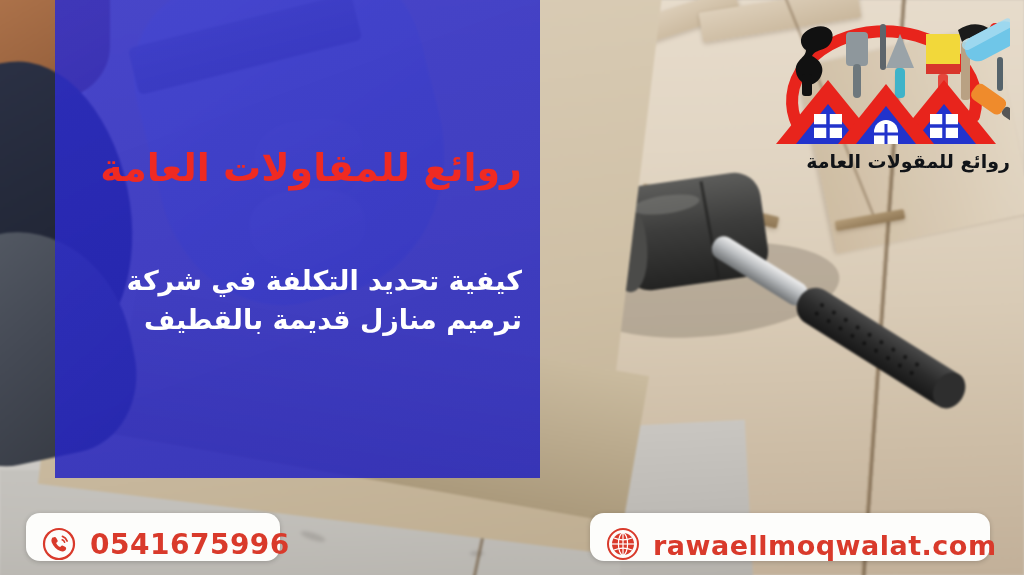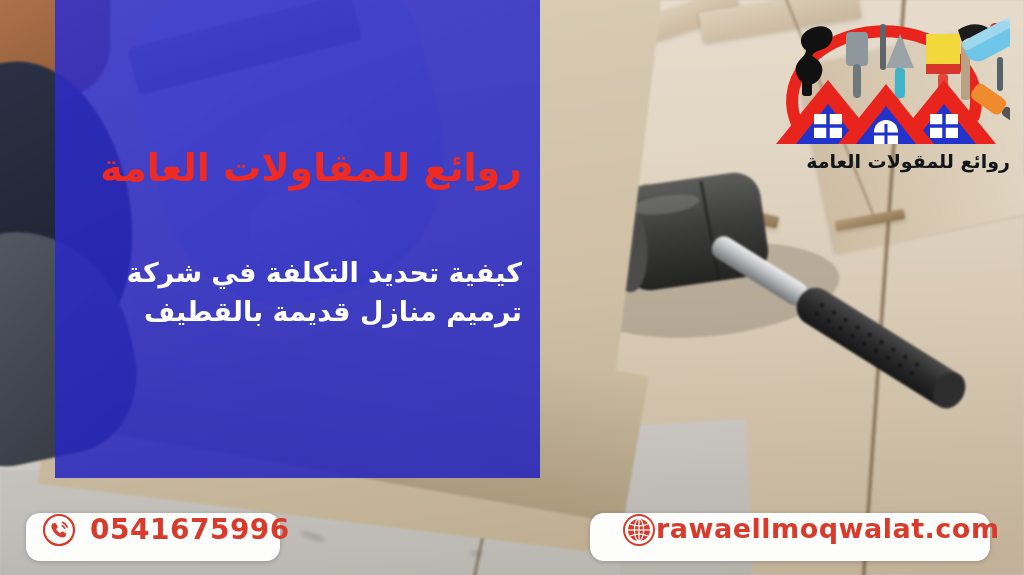--- a/index.html
+++ b/index.html
@@ -132,53 +132,53 @@
     direction:rtl;text-align:right;
     box-sizing:border-box;padding:0 18px;
   }
   .brand-title{
     position:absolute;right:18px;top:148px;width:calc(100% - 36px);
     font-size:38px;font-weight:bold;line-height:1.1;
     color:#ef2a22;
     white-space:nowrap;
   }
   .subtitle{
-    position:absolute;right:18px;top:253px;width:calc(100% - 36px);
+    position:absolute;right:18px;top:261px;width:calc(100% - 36px);
     font-size:27px;font-weight:bold;line-height:1.45;
     color:#ffffff;
   }
 
   
   .logo{position:absolute;left:762px;top:8px;width:248px;height:178px;}
   .logo svg{display:block;width:100%;height:142px;}
   .logo-text{
     position:absolute;left:0;top:142px;width:100%;
     direction:rtl;
     font-size:19px;font-weight:bold;color:#111418;
     letter-spacing:.2px;
   }
 
   
   .pill{
     position:absolute;
     background:#fdfdfb;
     border-radius:14px;
-    display:flex;align-items:flex-start;
+    display:flex;align-items:flex-end;
     box-shadow:0 1px 5px rgba(0,0,0,.20);
   }
   .pill .ic{flex:0 0 auto;display:block;}
   .pill .lbl{
     color:#d93a2b;font-weight:bold;white-space:nowrap;
     letter-spacing:.5px;
   }
 
   #phone-pill{left:26px;top:513px;width:254px;height:48px;padding:0 16px;box-sizing:border-box;gap:14px;}
   #phone-pill .lbl{font-size:28px;}
 
-  #web-pill{left:590px;top:513px;width:400px;height:48px;padding:0 32px;box-sizing:border-box;}
+  #web-pill{left:590px;top:513px;width:400px;height:48px;padding:0 16px;box-sizing:border-box;gap:13px;}
   #web-pill .lbl{font-size:27px;}
 </style>
 </head>
 <body>
 
 <div id="banner">
 
   <div class="photo">
     <div class="wood-base"></div>
 

